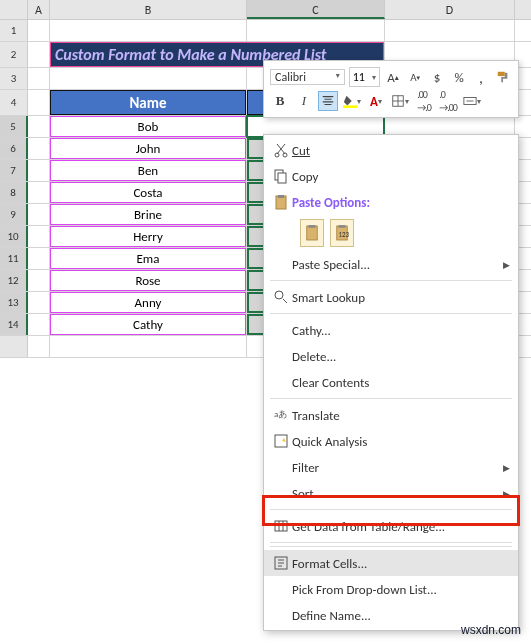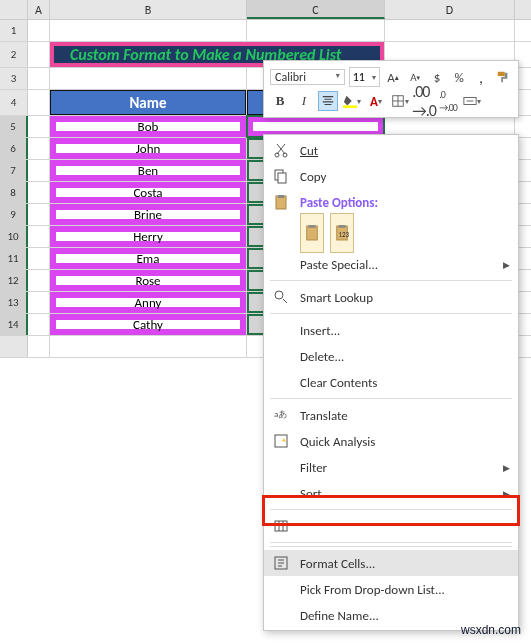--- a/index.html
+++ b/index.html
@@ -65,45 +65,45 @@
     align-items: center;
     justify-content: center;
     font-size: 13px;
   }
   .colA { width: 22px; }
   .colB { width: 197px; }
   .colC { width: 138px; }
   .colD { width: 130px; }
   .title-banner {
     background: #203864;
-    color: #22c55e;
+    color: #c4b5fd;
     font-weight: bold;
     font-style: italic;
     font-size: 16px;
     height: 100%;
     width: 100%;
     display: flex;
     align-items: center;
-    padding-left: 16px;
-    border: 4px solid #ec4899;
+    padding-left: 4px;
+    border: 1px solid #ec4899;
   }
   .header-cell {
     background: #4472c4;
     color: #ffffff;
     font-weight: bold;
     font-size: 15px;
     border: 1px solid #111;
     height: 100%;
     width: 100%;
     display: flex;
     align-items: center;
     justify-content: center;
   }
   .data-cell {
-    border: 6px solid #d946ef;
+    border: 1px solid #d946ef;
     height: 100%;
     width: 100%;
     display: flex;
     align-items: center;
     justify-content: center;
     font-size: 13px;
   }
   .selected-col {
     background: #d4d4d4;
     border: 1px solid #111;
@@ -165,35 +165,34 @@
     box-shadow: 2px 2px 8px rgba(0,0,0,0.25);
     padding: 2px 0;
   }
   .cm-item {
     display: flex;
     align-items: center;
     height: 26px;
     padding: 0 8px 0 6px;
     font-size: 13px;
     color: #333;
-    gap: 8px;
   }
   .cm-item.label { color: #8b5cf6; font-weight: bold; }
   .cm-icon {
     width: 22px; height: 22px;
     display: flex; align-items: center; justify-content: center;
     color: #555;
   }
   .cm-icon svg { width: 16px; height: 16px; }
   .cm-text { flex: 1; }
   .cm-arrow { font-size: 9px; color: #555; }
   .cm-sep { height: 1px; background: #ddd; margin: 3px 6px; }
   .cm-paste-row { height: 36px; padding-left: 36px; display: flex; gap: 6px; align-items: center;}
   .paste-opt {
-    width: 24px; height: 40px;
+    width: 24px; height: 28px;
     border: 1px solid #d0c088;
     background: #fdf4d8;
     display: flex; align-items: center; justify-content: center;
   }
   .paste-opt svg { width: 14px; height: 18px; }
   .highlight-box {
     position: absolute;
     border: 3px solid #e3230b;
     left: 262px;
     top: 495px;
@@ -415,21 +414,21 @@
         <span style="color:#c00;font-weight:bold">A</span>
         <span class="mt-caret">▾</span>
       </div>
     <div class="mt-btn">
         <svg viewBox="0 0 16 16">
           <rect x="2" y="2" width="12" height="12" fill="none" stroke="#555"></rect>
           <path stroke="#555" d="M2 8h12M8 2v12"></path>
         </svg>
         <span class="mt-caret">▾</span>
       </div>
-    <div class="mt-btn" style="font-size:16px;letter-spacing:-1px">.00<br>→.0</div>
+    <div class="mt-btn" style="font-size:10px;letter-spacing:-1px">.00<br>→.0</div>
     <div class="mt-btn" style="font-size:10px;letter-spacing:-1px">.0<br>→.00</div>
     <div class="mt-btn">
         <svg viewBox="0 0 16 16">
           <rect x="1" y="4" width="14" height="8" fill="none" stroke="#555"></rect>
           <path stroke="#555" d="M4 8h8"></path>
         </svg>
         <span class="mt-caret">▾</span>
       </div>
   </div>
 </div>
@@ -489,21 +488,21 @@
         <svg viewBox="0 0 16 16">
           <circle cx="6" cy="6" r="4" fill="none" stroke="#555"></circle>
           <path stroke="#555" d="M10 10l4 4"></path>
         </svg>
       </span>
     <span class="cm-text">Smart Lookup</span>
   </div>
   <div class="cm-sep"></div>
   <div class="cm-item">
       <span class="cm-icon"></span>
-      <span class="cm-text">Insert...</span>
+      <span class="cm-text">Cathy...</span>
     </div>
   <div class="cm-item">
       <span class="cm-icon"></span>
       <span class="cm-text">Delete...</span>
     </div>
   <div class="cm-item">
       <span class="cm-icon"></span>
       <span class="cm-text">Clear Contents</span>
     </div>
   <div class="cm-sep"></div>
@@ -535,20 +534,21 @@
       <span class="cm-arrow">▶</span>
     </div>
   <div class="cm-sep"></div>
   <div class="cm-item">
     <span class="cm-icon">
         <svg viewBox="0 0 16 16">
           <rect x="2" y="3" width="12" height="10" fill="none" stroke="#555"></rect>
           <path stroke="#555" d="M2 6h12M6 3v10M10 3v10"></path>
         </svg>
       </span>
+    <span class="cm-text">Get Data from Table/Range...</span>
   </div>
   <div class="cm-sep"></div>
   <div class="cm-sep"></div>
   <div class="cm-item" style="background:#e5e5e5">
     <span class="cm-icon">
         <svg viewBox="0 0 16 16">
           <rect x="2" y="2" width="12" height="12" fill="none" stroke="#555"></rect>
           <path stroke="#555" d="M5 5h6M5 8h6M5 11h4"></path>
         </svg>
       </span>

